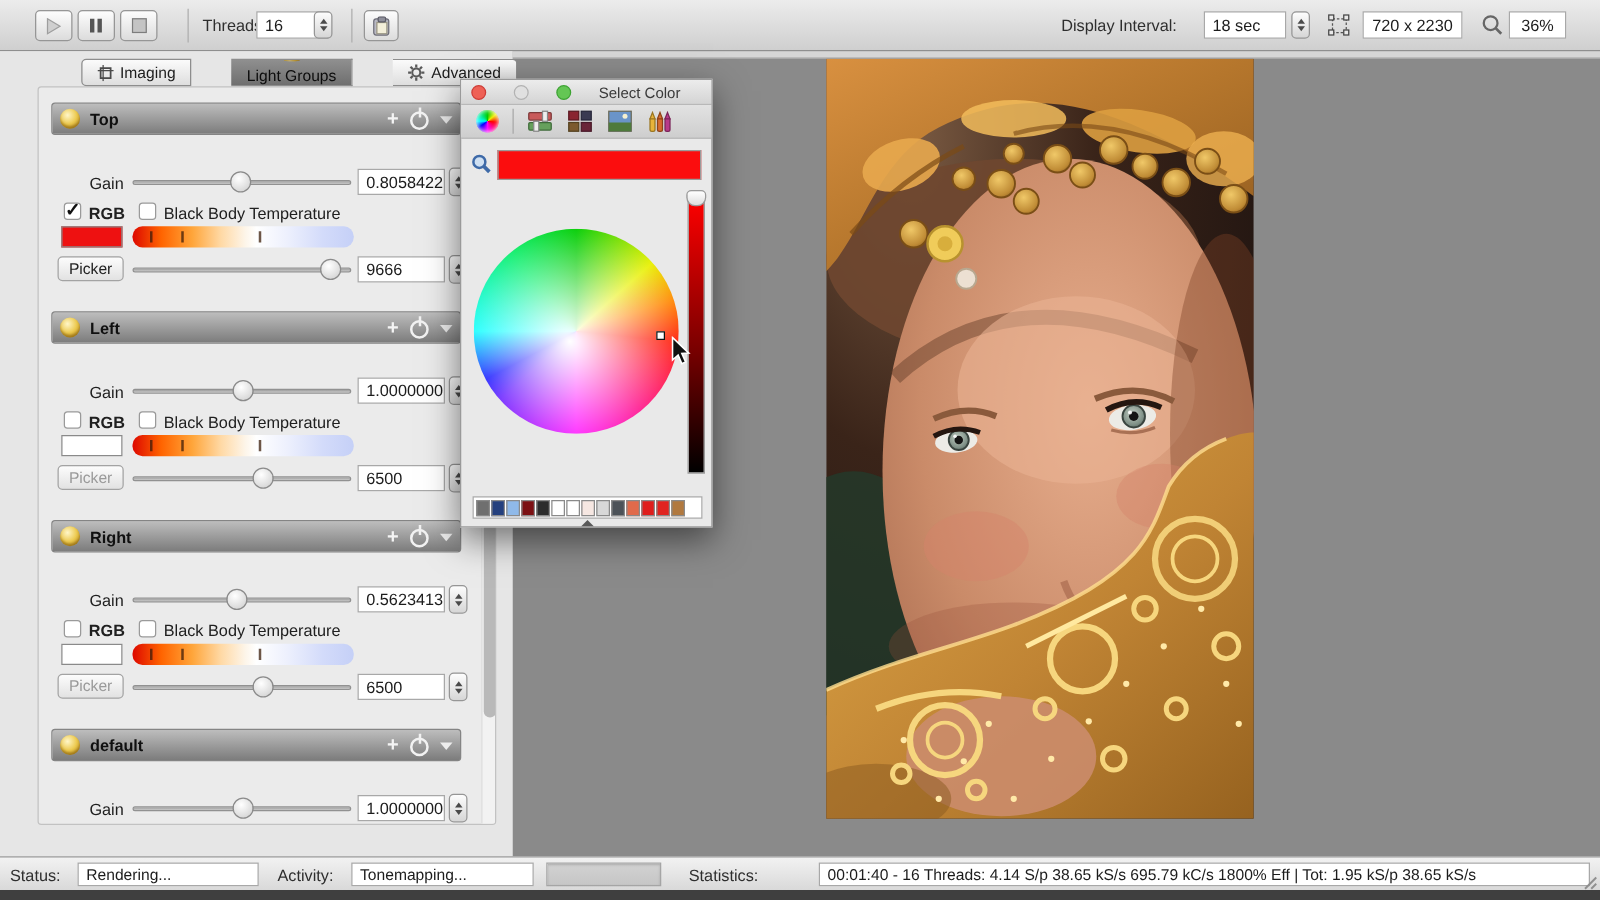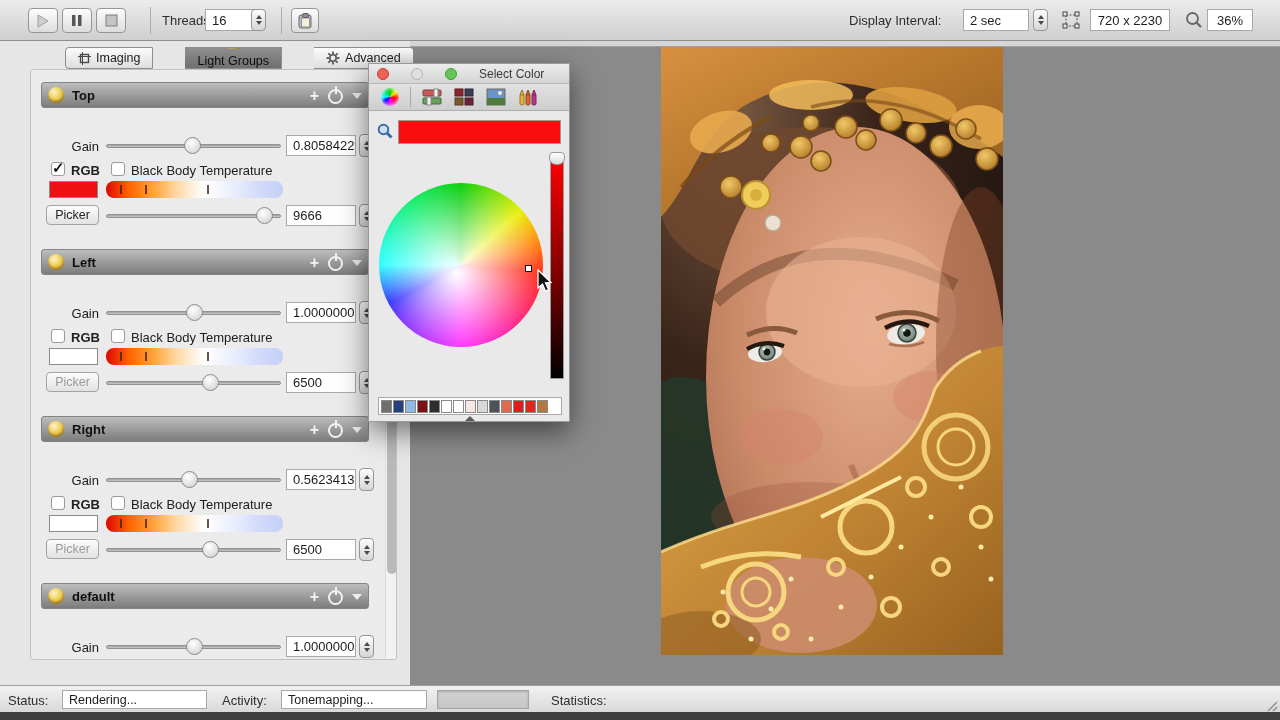--- a/index.html
+++ b/index.html
@@ -145,21 +145,21 @@
     <div class="vsep" style="left:281px"></div>
     <div class="tbtn" style="left:291px; width:28px">
       <svg width="15" height="16">
         <rect x="1" y="2" width="12" height="13" rx="2" fill="#b9b9c4" stroke="#6d6d78"></rect>
         <rect x="3.5" y="5" width="8" height="9" fill="#f3efda" stroke="#9a9684"></rect>
         <rect x="4.5" y="0.5" width="6" height="4" rx="1.5" fill="#8f8f9a" stroke="#5d5d68"></rect>
       </svg>
     </div>
 
     <span class="lbl abs" style="left:849px; top:13px">Display Interval:</span>
-    <div class="field" style="left:963px; top:9px; width:66px; height:22px">2 sec</div>
+    <div class="field" style="left:963px; top:9px; width:66px; height:22px">18 sec</div>
     <div class="stepper" style="left:1033px; top:9px">
         <i class="up"></i>
         <i class="dn"></i>
       </div>
     <div class="abs" style="left:1062px; top:11px">
       <svg width="19" height="19">
         <rect x="4" y="4" width="11" height="11" fill="none" stroke="#555" stroke-dasharray="2,1.5"></rect>
         <rect x="1" y="1" width="4" height="4" fill="#e8e8e8" stroke="#444"></rect>
         <rect x="13" y="1" width="4" height="4" fill="#e8e8e8" stroke="#444"></rect>
         <rect x="1" y="13" width="4" height="4" fill="#e8e8e8" stroke="#444"></rect>
@@ -563,20 +563,21 @@
     </svg>
   </div>
 
   <div class="statusbar">
     <span class="lbl" style="left:8px">Status:</span>
     <div class="field sfield" style="left:62px; width:145px">Rendering...</div>
     <span class="lbl" style="left:222px">Activity:</span>
     <div class="field sfield" style="left:281px; width:146px">Tonemapping...</div>
     <div class="progress"></div>
     <span class="lbl" style="left:551px">Statistics:</span>
+    <div class="field sfield" style="left:655px; width:617px">00:01:40 - 16 Threads: 4.14 S/p 38.65 kS/s 695.79 kC/s 1800% Eff | Tot: 1.95 kS/p 38.65 kS/s</div>
     <svg class="abs" style="left:1264px; top:12px" width="14" height="14">
       <line x1="4" y1="13" x2="13" y2="4" stroke="#8f8f8f" stroke-width="1.5"></line>
       <line x1="9" y1="13" x2="13" y2="9" stroke="#8f8f8f" stroke-width="1.5"></line>
     </svg>
   </div>
   <div class="bottomstrip"></div>
 
 </div>
 
 </body></html>

